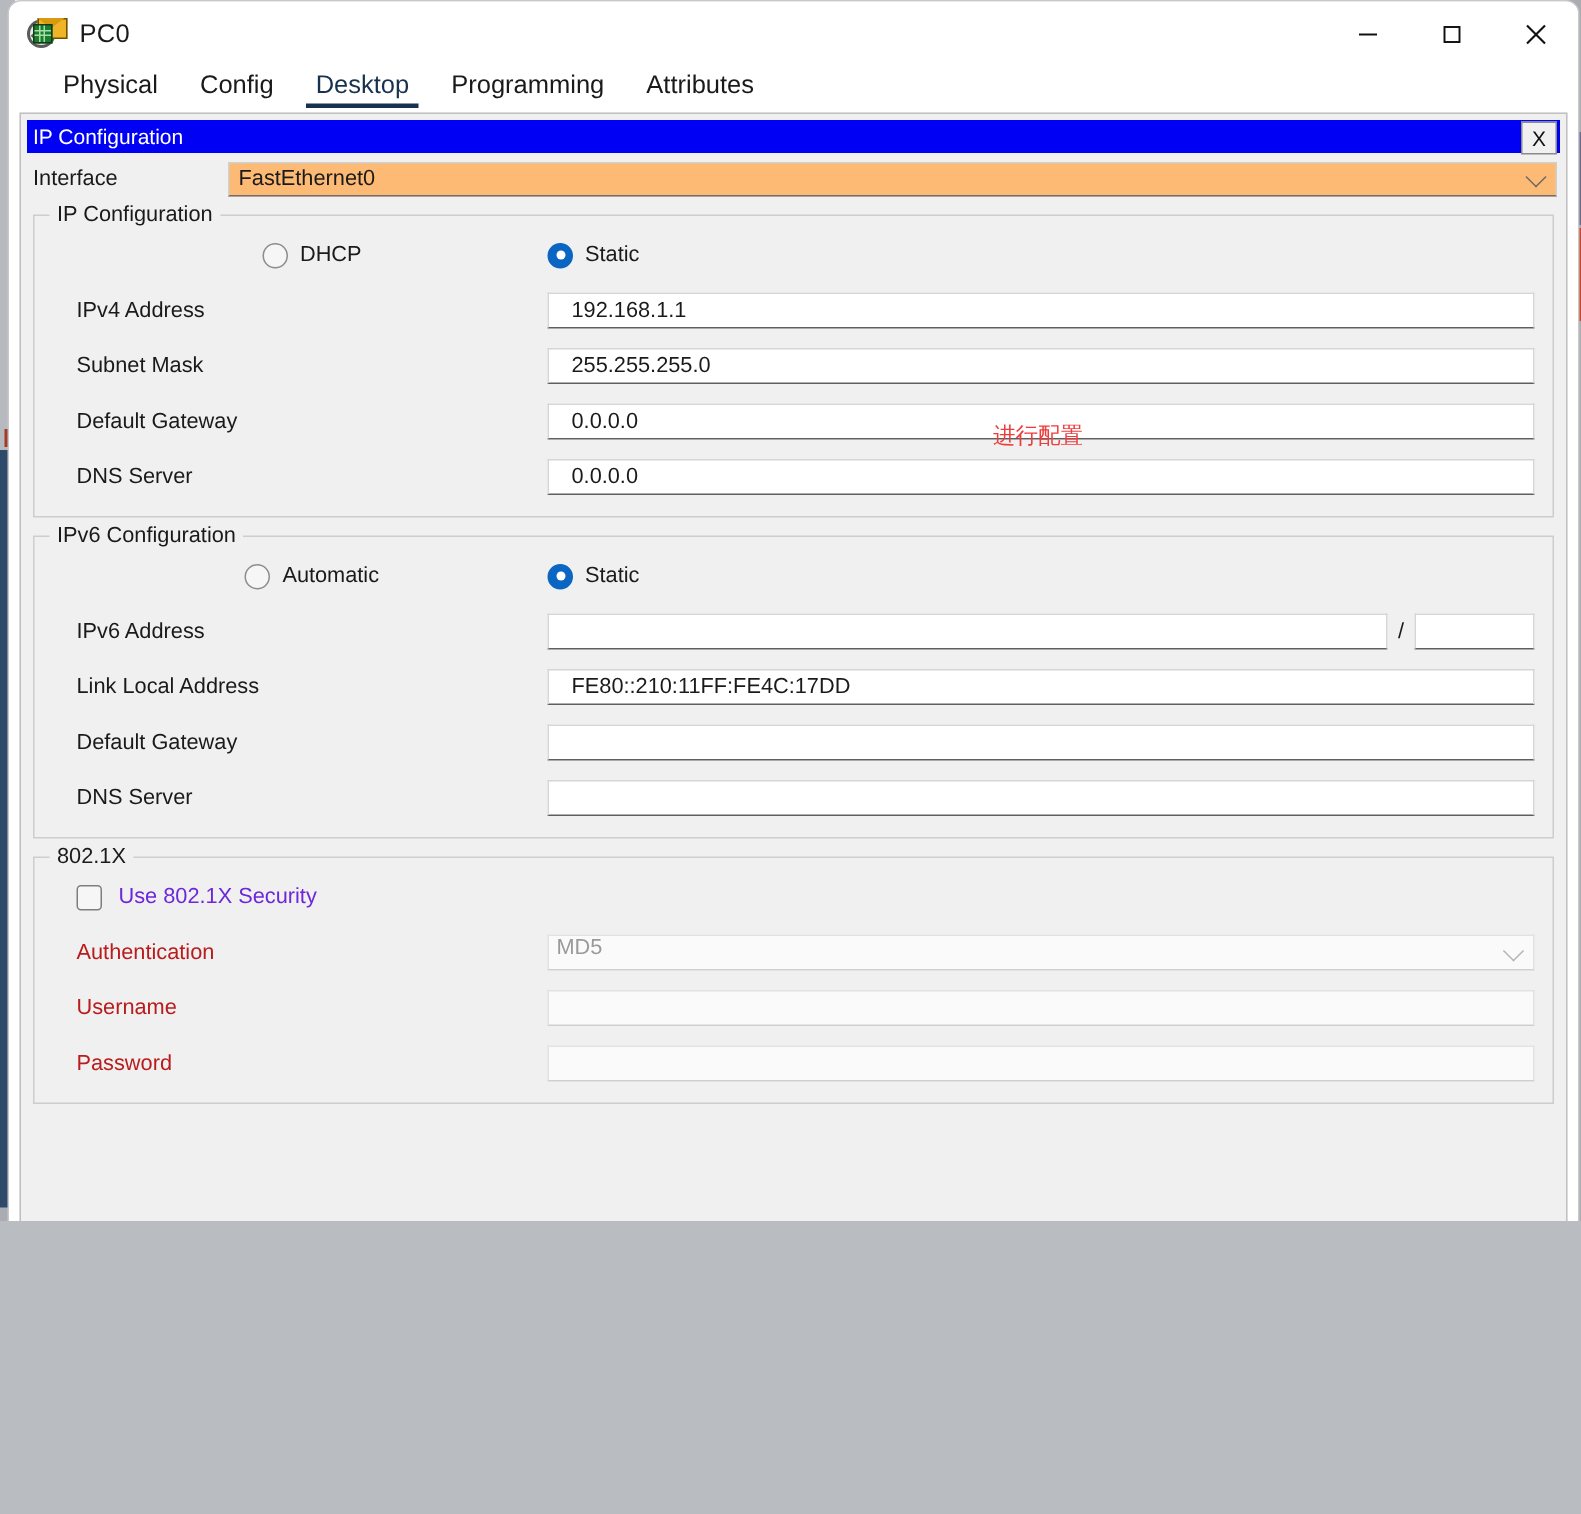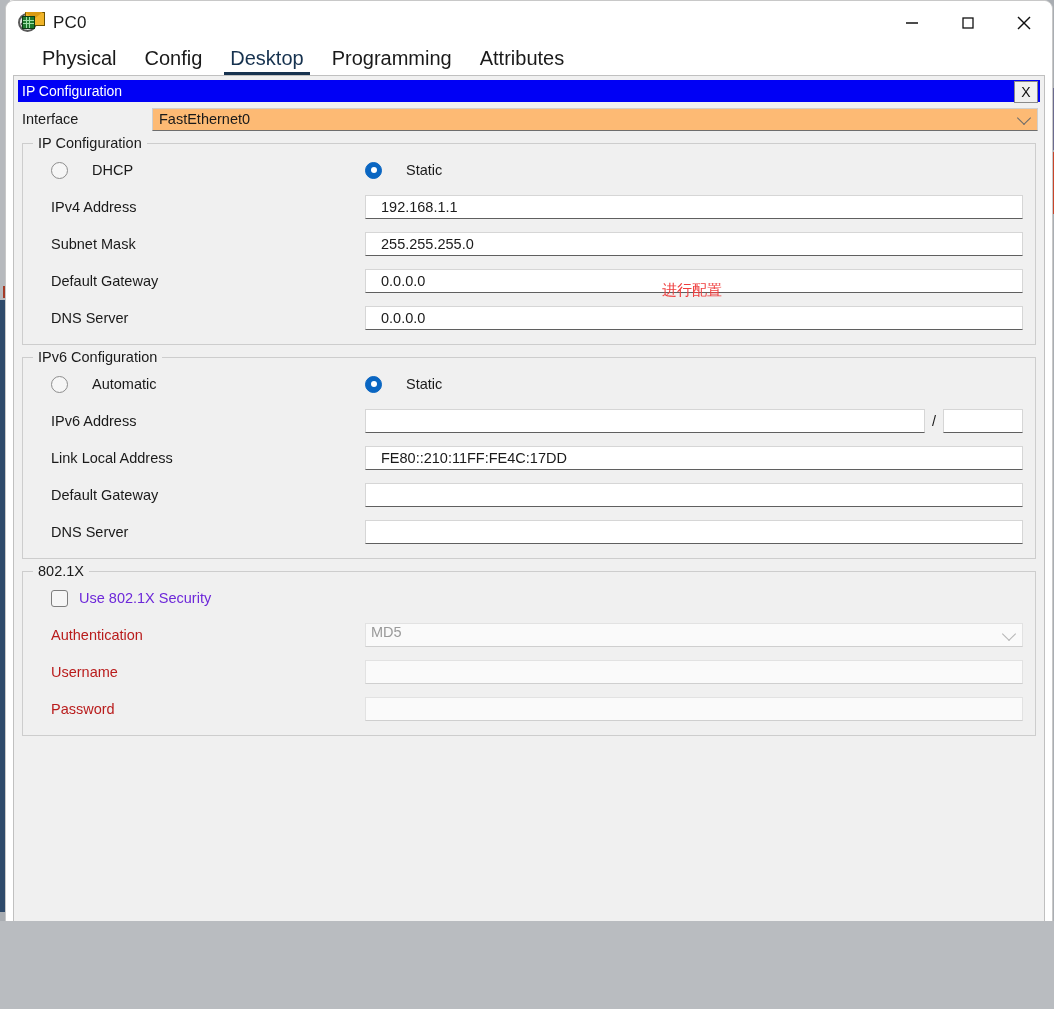--- a/index.html
+++ b/index.html
@@ -4,21 +4,21 @@
 <style>
   html, body {
     margin: 0;
     padding: 0;
     background: #b9bcc0;
     font-family: "Liberation Sans", sans-serif;
   }
   #screen {
     position: relative;
     width: 1054px;
-    height: 921px;
+    height: 814px;
     overflow: hidden;
     background: #aeb2b6;
   }
 
   
   .bg-strip { position: absolute; }
   .bg-left-grey   { left: 0;    top: 0;   width: 14px; height: 300px; background: #b6b9bd; }
   .bg-left-navy   { left: 0;    top: 300px; width: 10px; height: 660px; background: #2e4a6b; }
   .bg-left-red    { left: 3px;  top: 286px; width: 7px;  height: 12px; background: #a33a27; }
   .bg-left-white  { left: 10px; top: 0;   width: 5px;  height: 1009px; background: #f0f0f0; }
@@ -127,21 +127,21 @@
     position: relative;
     height: 30px;
     background: #ffffff;
     padding-left: 22px;
     display: flex;
     align-items: flex-start;
     gap: 0px;
   }
   .tab {
     position: relative;
-    font-size: 20px;
+    font-size: 17px;
     color: #1a1a1a;
     padding: 2px 14px 5px 14px;
     cursor: default;
     white-space: nowrap;
   }
   .tab.active { color: #16324f; }
   .tab.active::after {
     content: "";
     position: absolute;
     left: 8px; right: 8px; bottom: 0;
@@ -282,22 +282,23 @@
   
   .radio-row {
     display: flex;
     align-items: center;
     height: 24px;
     margin-bottom: 13px;
   }
   .radio-wrap {
     display: flex;
     align-items: center;
-    gap: 24px;
+    gap: 8px;
     cursor: default;
+    justify-content: center;
   }
   .radio-wrap.first { width: 330px; padding-left: 16px; box-sizing: border-box; }
   .radio {
     width: 17px; height: 17px;
     border-radius: 50%;
     border: 1.5px solid #8d8d8d;
     background: #f6f6f6;
     box-sizing: border-box;
   }
   .radio.on {

